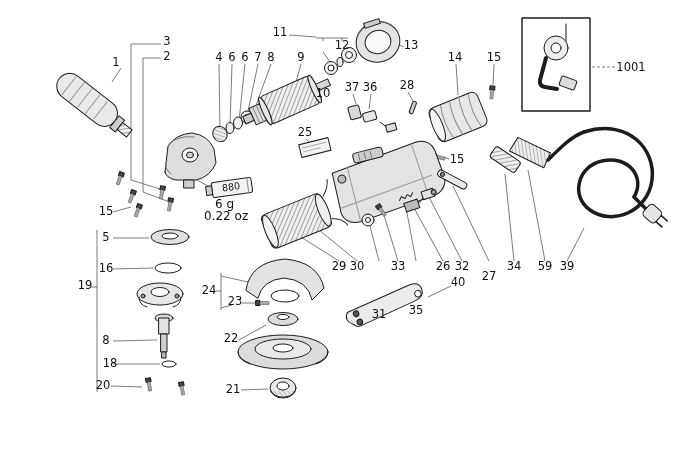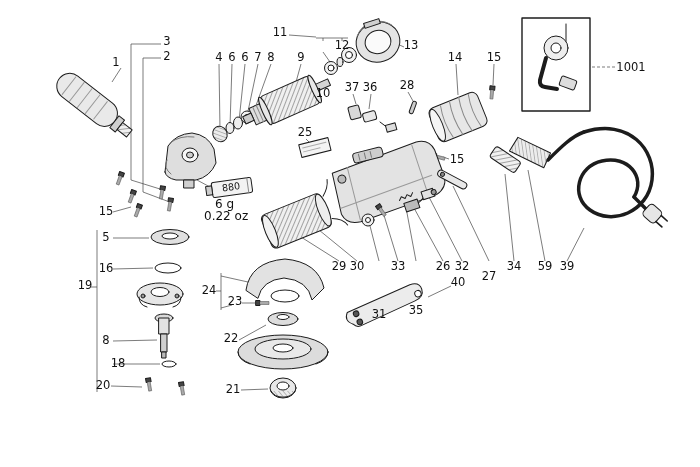--- a/index.html
+++ b/index.html
@@ -346,21 +346,21 @@
       <span class="callout" style="left: 280px; top: 33px;">11</span>
       <span class="callout" style="left: 342px; top: 46px;">12</span>
       <span class="callout" style="left: 411px; top: 46px;">13</span>
       <span class="callout" style="left: 455px; top: 58px;">14</span>
       <span class="callout" style="left: 494px; top: 58px;">15</span>
       <span class="callout" style="left: 457px; top: 160px;">15</span>
       <span class="callout" style="left: 106px; top: 212px;">15</span>
       <span class="callout" style="left: 106px; top: 238px;">5</span>
       <span class="callout" style="left: 106px; top: 269px;">16</span>
       <span class="callout" style="left: 106px; top: 341px;">8</span>
-      <span class="callout" style="left: 118px; top: 364px;">18</span>
+      <span class="callout" style="left: 110px; top: 364px;">18</span>
       <span class="callout" style="left: 85px; top: 286px;">19</span>
       <span class="callout" style="left: 103px; top: 386px;">20</span>
       <span class="callout" style="left: 233px; top: 390px;">21</span>
       <span class="callout" style="left: 231px; top: 339px;">22</span>
       <span class="callout" style="left: 235px; top: 302px;">23</span>
       <span class="callout" style="left: 209px; top: 291px;">24</span>
       <span class="callout" style="left: 305px; top: 133px;">25</span>
       <span class="callout" style="left: 443px; top: 267px;">26</span>
       <span class="callout" style="left: 489px; top: 277px;">27</span>
       <span class="callout" style="left: 407px; top: 86px;">28</span>

